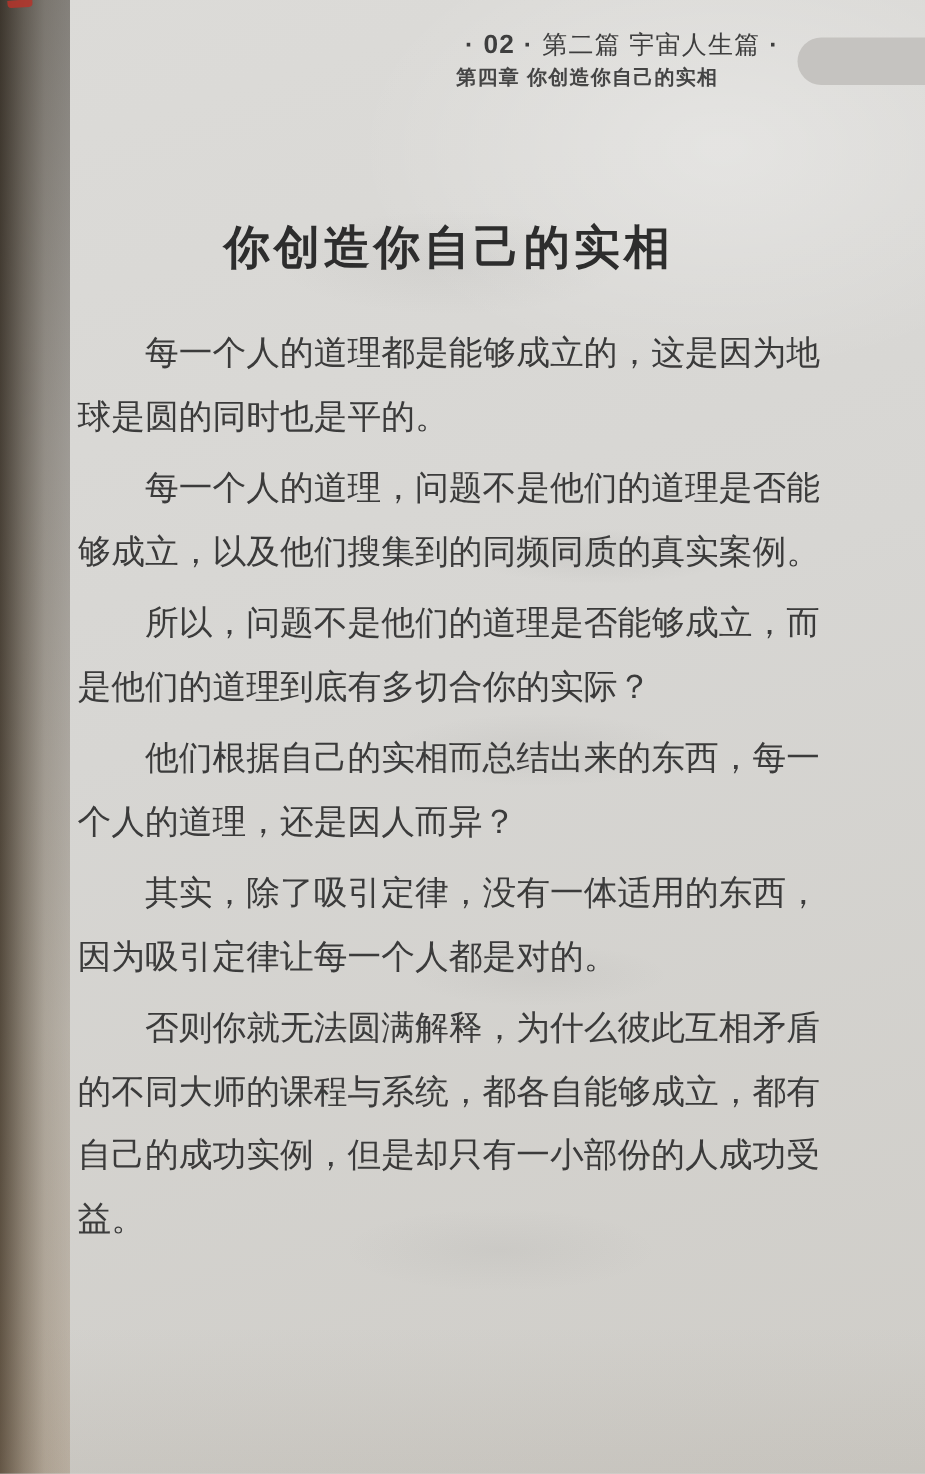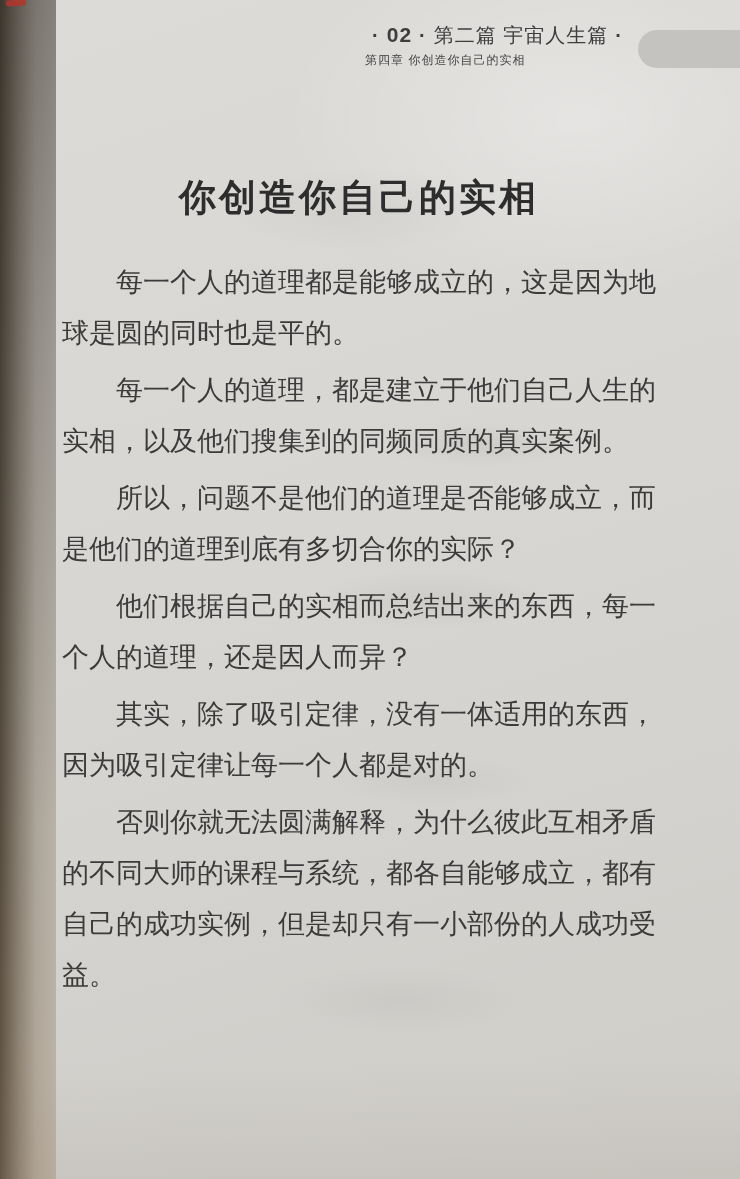--- a/index.html
+++ b/index.html
@@ -70,22 +70,22 @@
     font-weight: bold;
   }
   .header-line1 .volume {
     font-weight: bold;
     font-size: 21px;
   }
   .header-line1 .part {
     font-weight: 500;
   }
   .header-line2 {
-    font-size: 12px;
-    font-weight: normal;
+    font-size: 16px;
+    font-weight: bold;
     letter-spacing: 1px;
     margin-top: 3px;
     white-space: nowrap;
     color: #454545;
   }
   .tab-marker {
     position: absolute;
     top: 30px;
     right: 0;
     width: 102px;
@@ -147,21 +147,21 @@
     <div class="header-line1">
       <span class="sep">·</span><span class="volume">02</span><span class="sep">·</span><span class="part">第二篇 宇宙人生篇</span><span class="sep">·</span>
     </div>
     <div class="header-line2">第四章 你创造你自己的实相</div>
   </div>
 
   <h1 class="chapter-heading">你创造你自己的实相</h1>
 
   <div class="body-text">
     <p>每一个人的道理都是能够成立的，这是因为地球是圆的同时也是平的。</p>
-    <p>每一个人的道理，都是建立于他们自己人生的实相，以及他们搜集到的同频同质的真实案例。</p>
+    <p>每一个人的道理，问题不是他们的道理是否能够成立，以及他们搜集到的同频同质的真实案例。</p>
     <p>所以，问题不是他们的道理是否能够成立，而是他们的道理到底有多切合你的实际？</p>
     <p>他们根据自己的实相而总结出来的东西，每一个人的道理，还是因人而异？</p>
     <p>其实，除了吸引定律，没有一体适用的东西，因为吸引定律让每一个人都是对的。</p>
     <p>否则你就无法圆满解释，为什么彼此互相矛盾的不同大师的课程与系统，都各自能够成立，都有自己的成功实例，但是却只有一小部份的人成功受益。</p>
   </div>
 
   <div class="page-number">- 87 -</div>
 
 </div>
 

